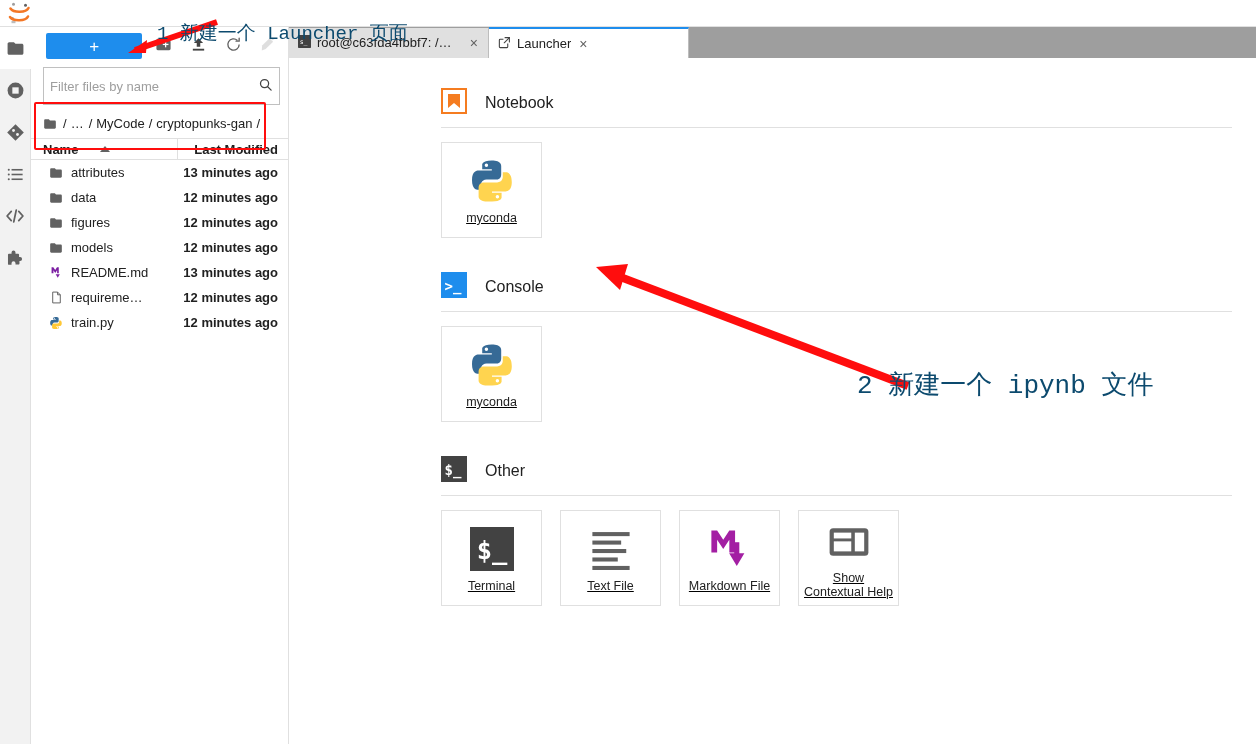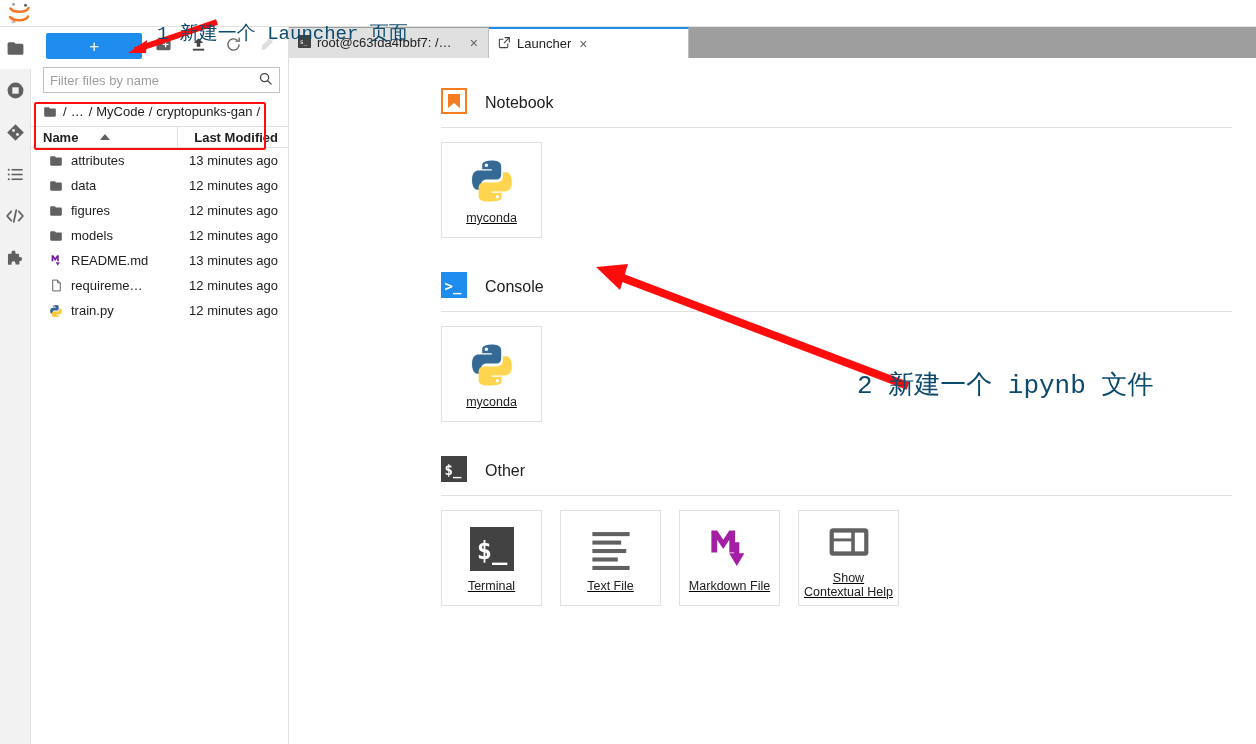--- a/index.html
+++ b/index.html
@@ -54,21 +54,21 @@
     display: flex; align-items: center; justify-content: center; margin-left: 9px;
   }
   .tb-icon {
     width: 28px; height: 26px; display: flex; align-items: center;
     justify-content: center; cursor: pointer; margin-left: 6px;
   }
   .tb-icon.disabled { opacity: .33; cursor: default; }
 
   .fb-filter-wrap { padding: 2px 8px 4px 12px; flex-shrink: 0; }
   .fb-filter {
-    width: 100%; height: 26px; border: 1px solid #c0c0c0; background: #fff;
+    width: 100%; height: 38px; border: 1px solid #c0c0c0; background: #fff;
     display: flex; align-items: center; padding: 0 6px;
   }
   .fb-filter input {
     flex: 1; border: none; outline: none; font-size: 13px; color: #757575;
     font-family: "Liberation Sans", sans-serif; background: transparent;
   }
   .fb-filter input::placeholder { color: #9e9e9e; }
 
   .breadcrumb {
     display: flex; flex-wrap: wrap; align-items: center;
@@ -94,21 +94,21 @@
 
   .fb-list { flex: 1; overflow: hidden; }
   .fb-row {
     display: flex; align-items: center; height: 25px; font-size: 13px;
     color: #212121; cursor: pointer;
   }
   .fb-row .ficon { width: 26px; display: flex; align-items: center; justify-content: center;
                    flex-shrink: 0; margin-left: 12px; }
   .fb-row .fname { flex: 1; white-space: nowrap; overflow: hidden; text-overflow: ellipsis;
                    padding-left: 2px; }
-  .fb-row .fmod { width: 120px; text-align: right; padding-right: 10px; color: #212121; }
+  .fb-row .fmod { width: 120px; text-align: right; padding-right: 10px; color: #212121; font-weight: bold; }
 
   
   .dock {
     position: absolute; left: 289px; top: 27px; width: 967px; height: 717px;
     background: #fff; display: flex; flex-direction: column;
   }
   .tabbar {
     height: 31px; background: #9e9e9e; display: flex; align-items: center;
     flex-shrink: 0; position: relative;
   }

